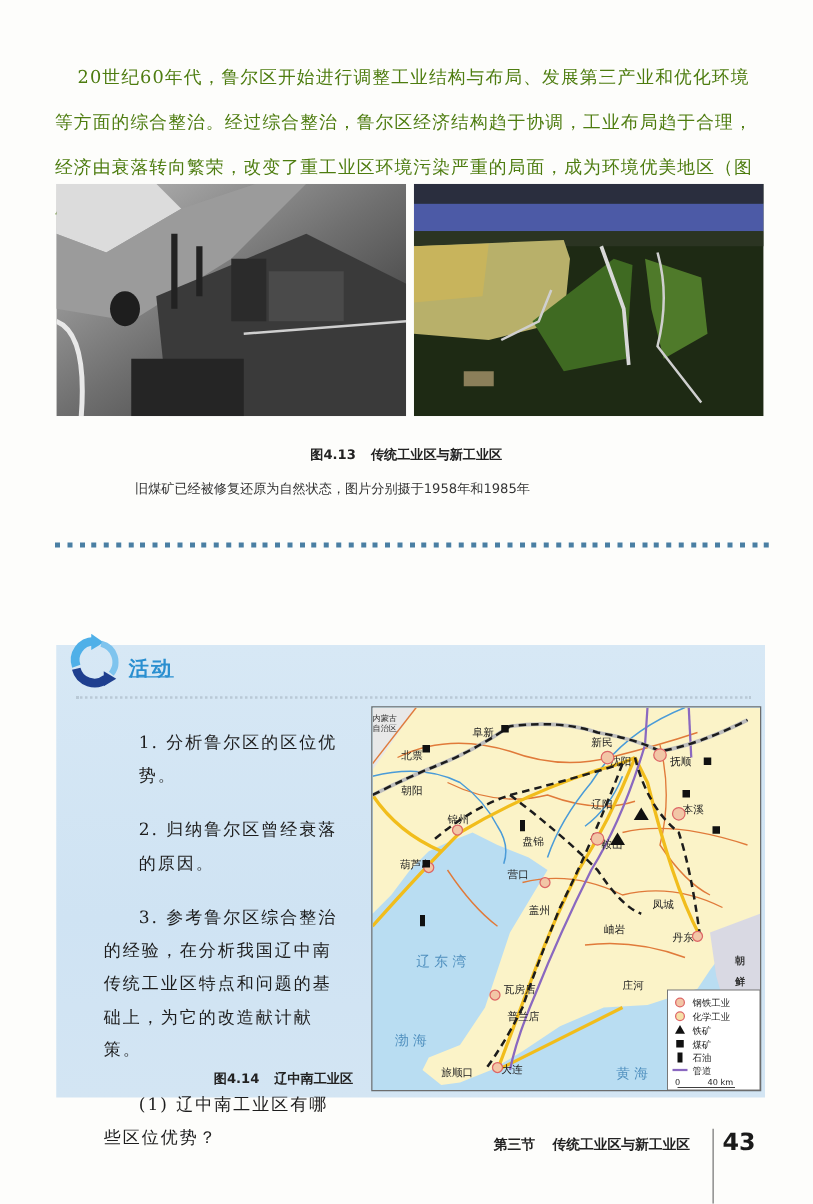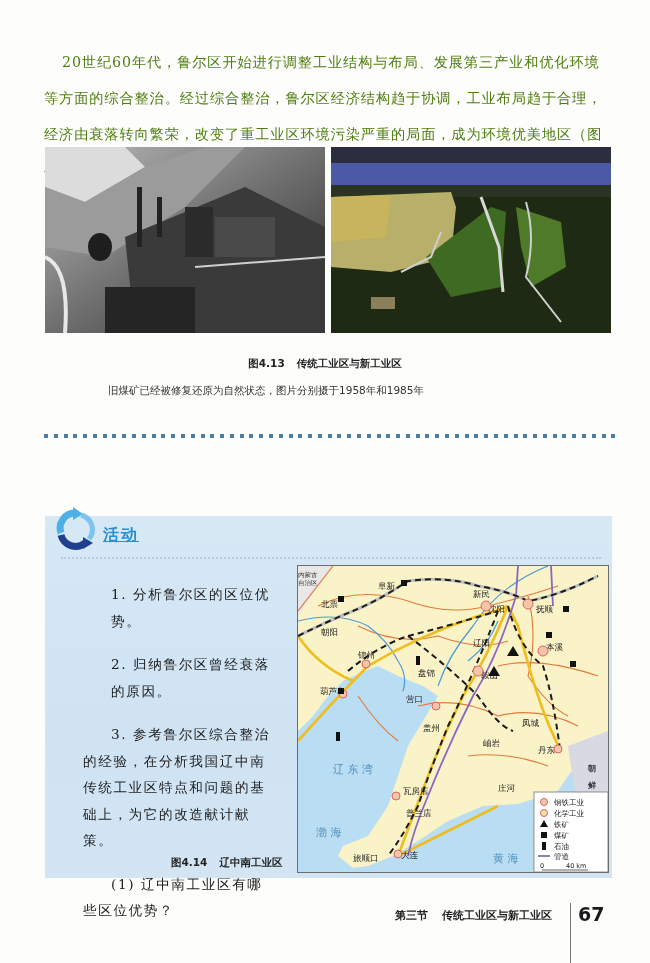--- a/index.html
+++ b/index.html
@@ -323,13 +323,13 @@
           <text x="268" y="302" font-size="6.5">40 km</text>
         </g>
         <line x1="244" y1="304" x2="290" y2="304" stroke="#222" stroke-width="0.7"></line>
       </g>
     </svg>
   </div>
 </div>
 
 <div class="footer"><span class="sec">第三节</span><span>传统工业区与新工业区</span></div>
 <div class="footer-rule"></div>
-<div class="page-num">67</div>
+<div class="page-num">43</div>
 
 </body></html>

